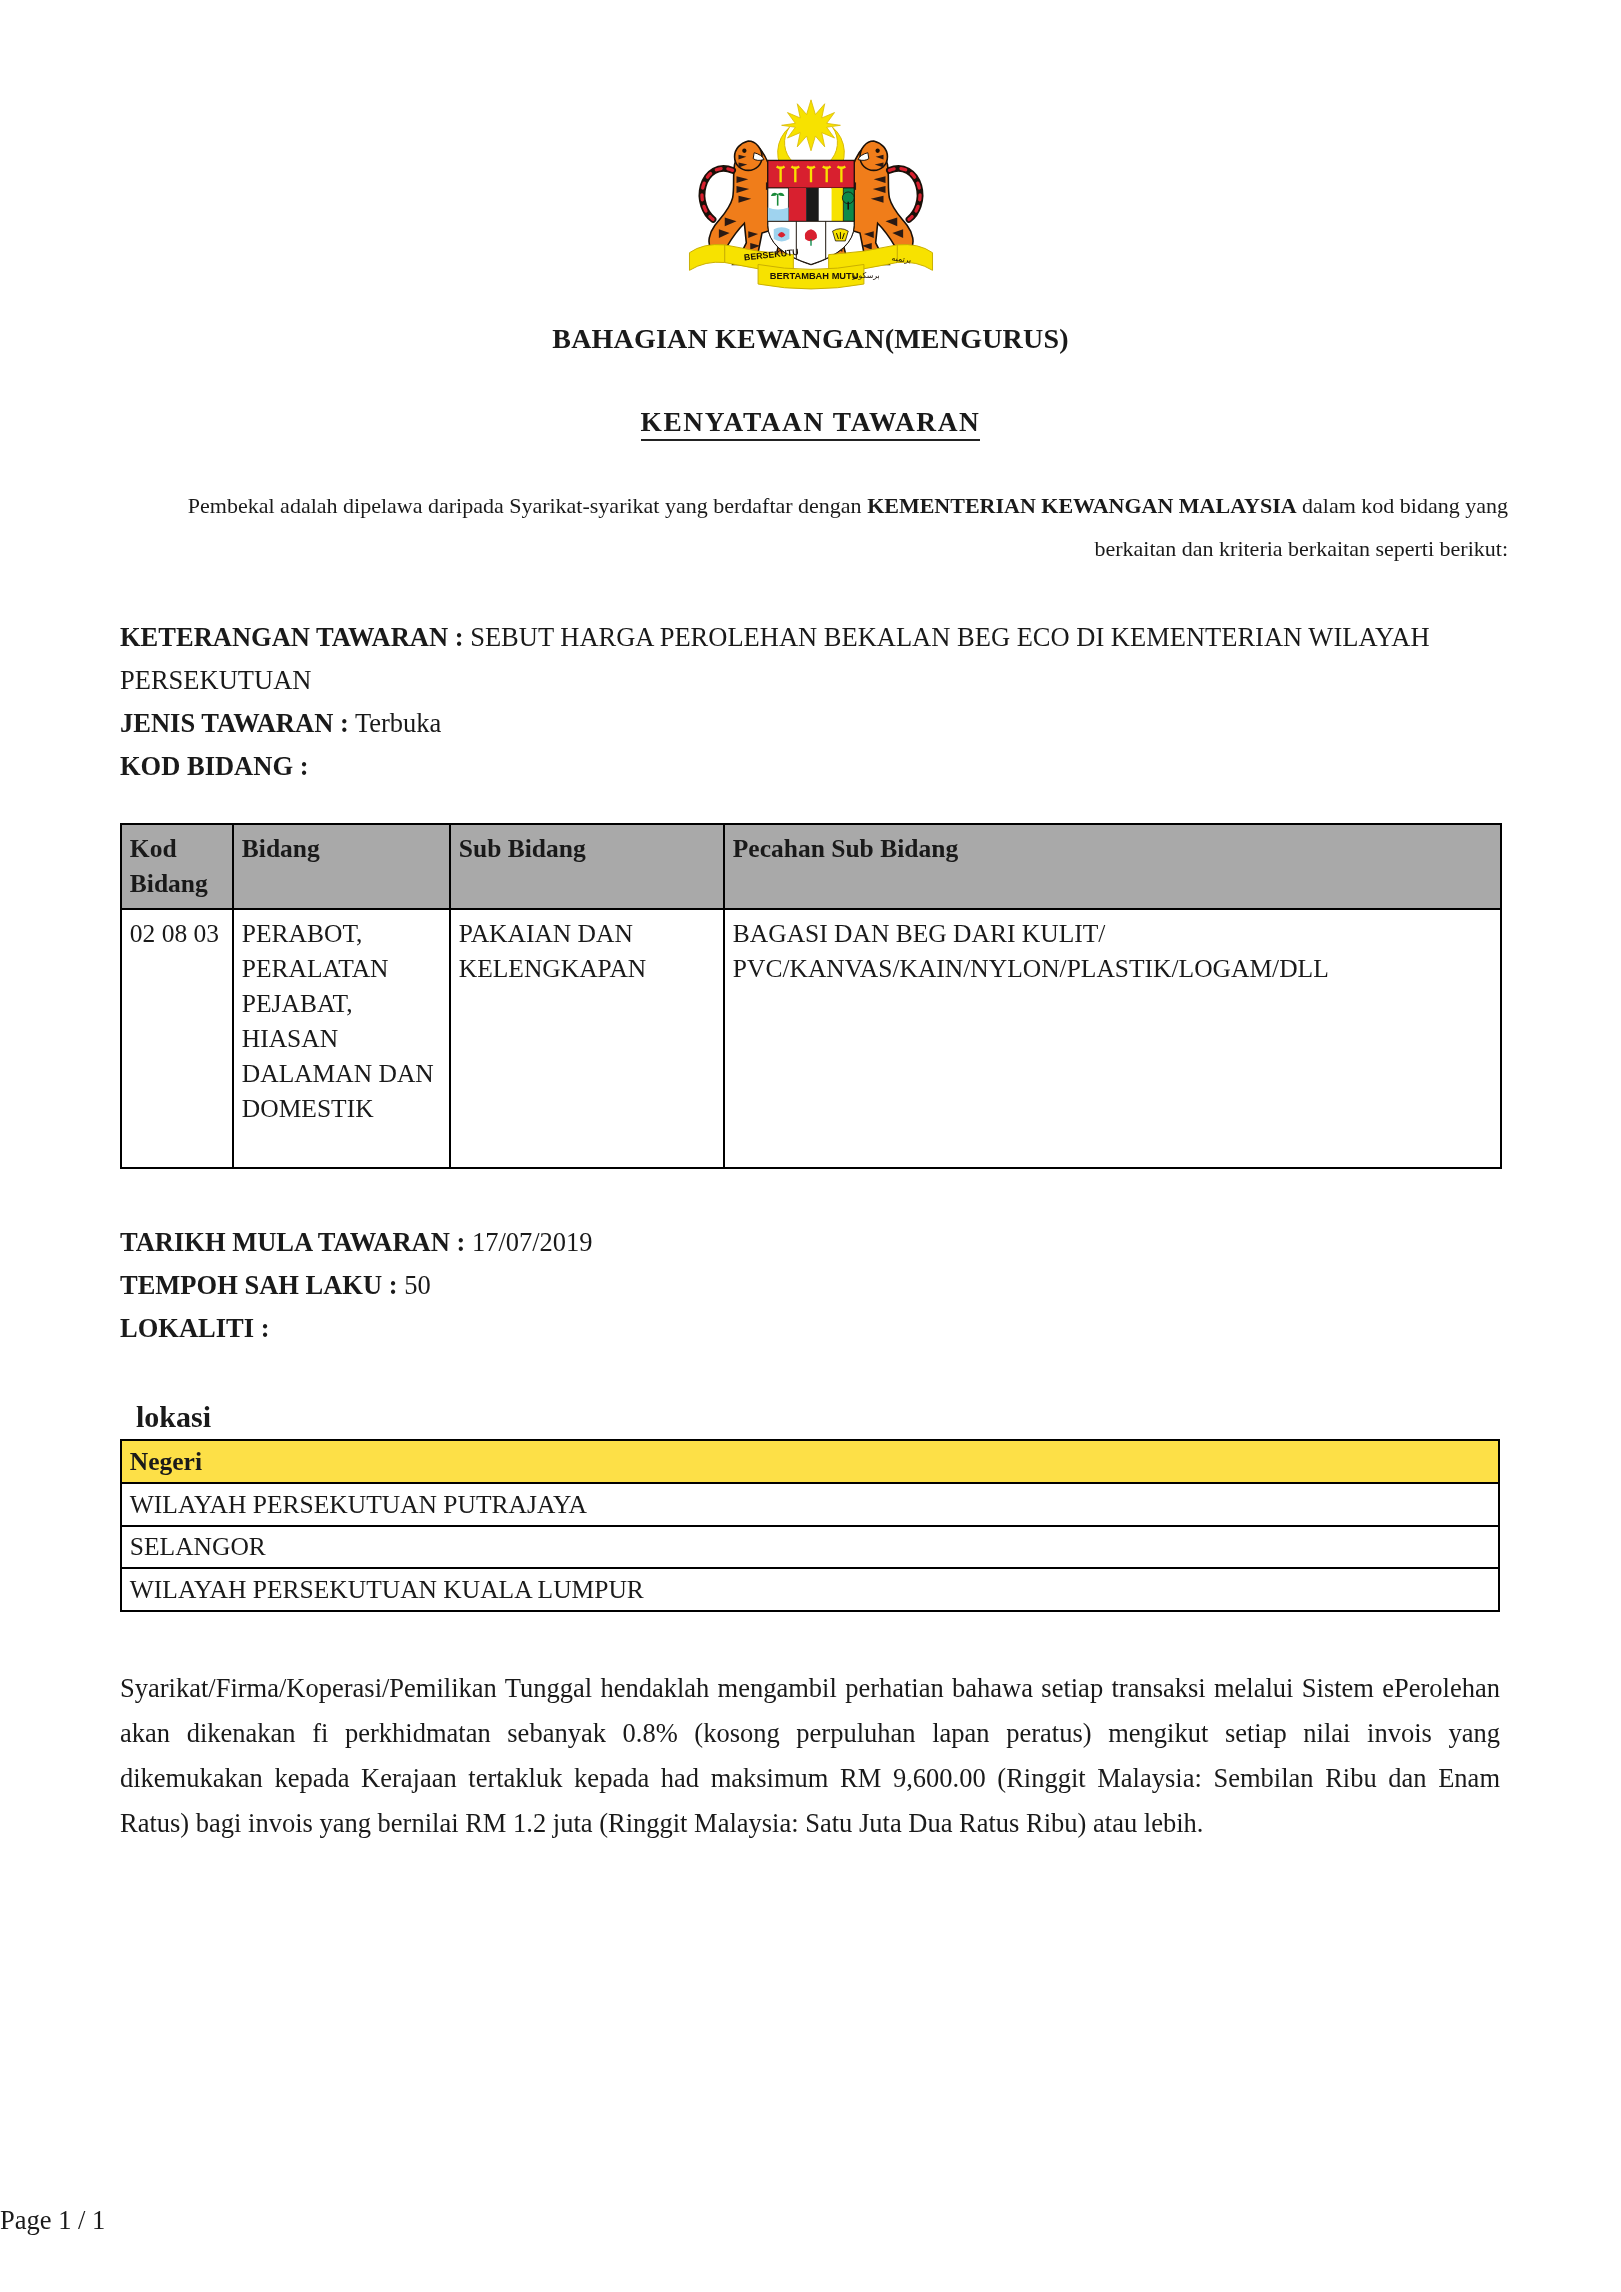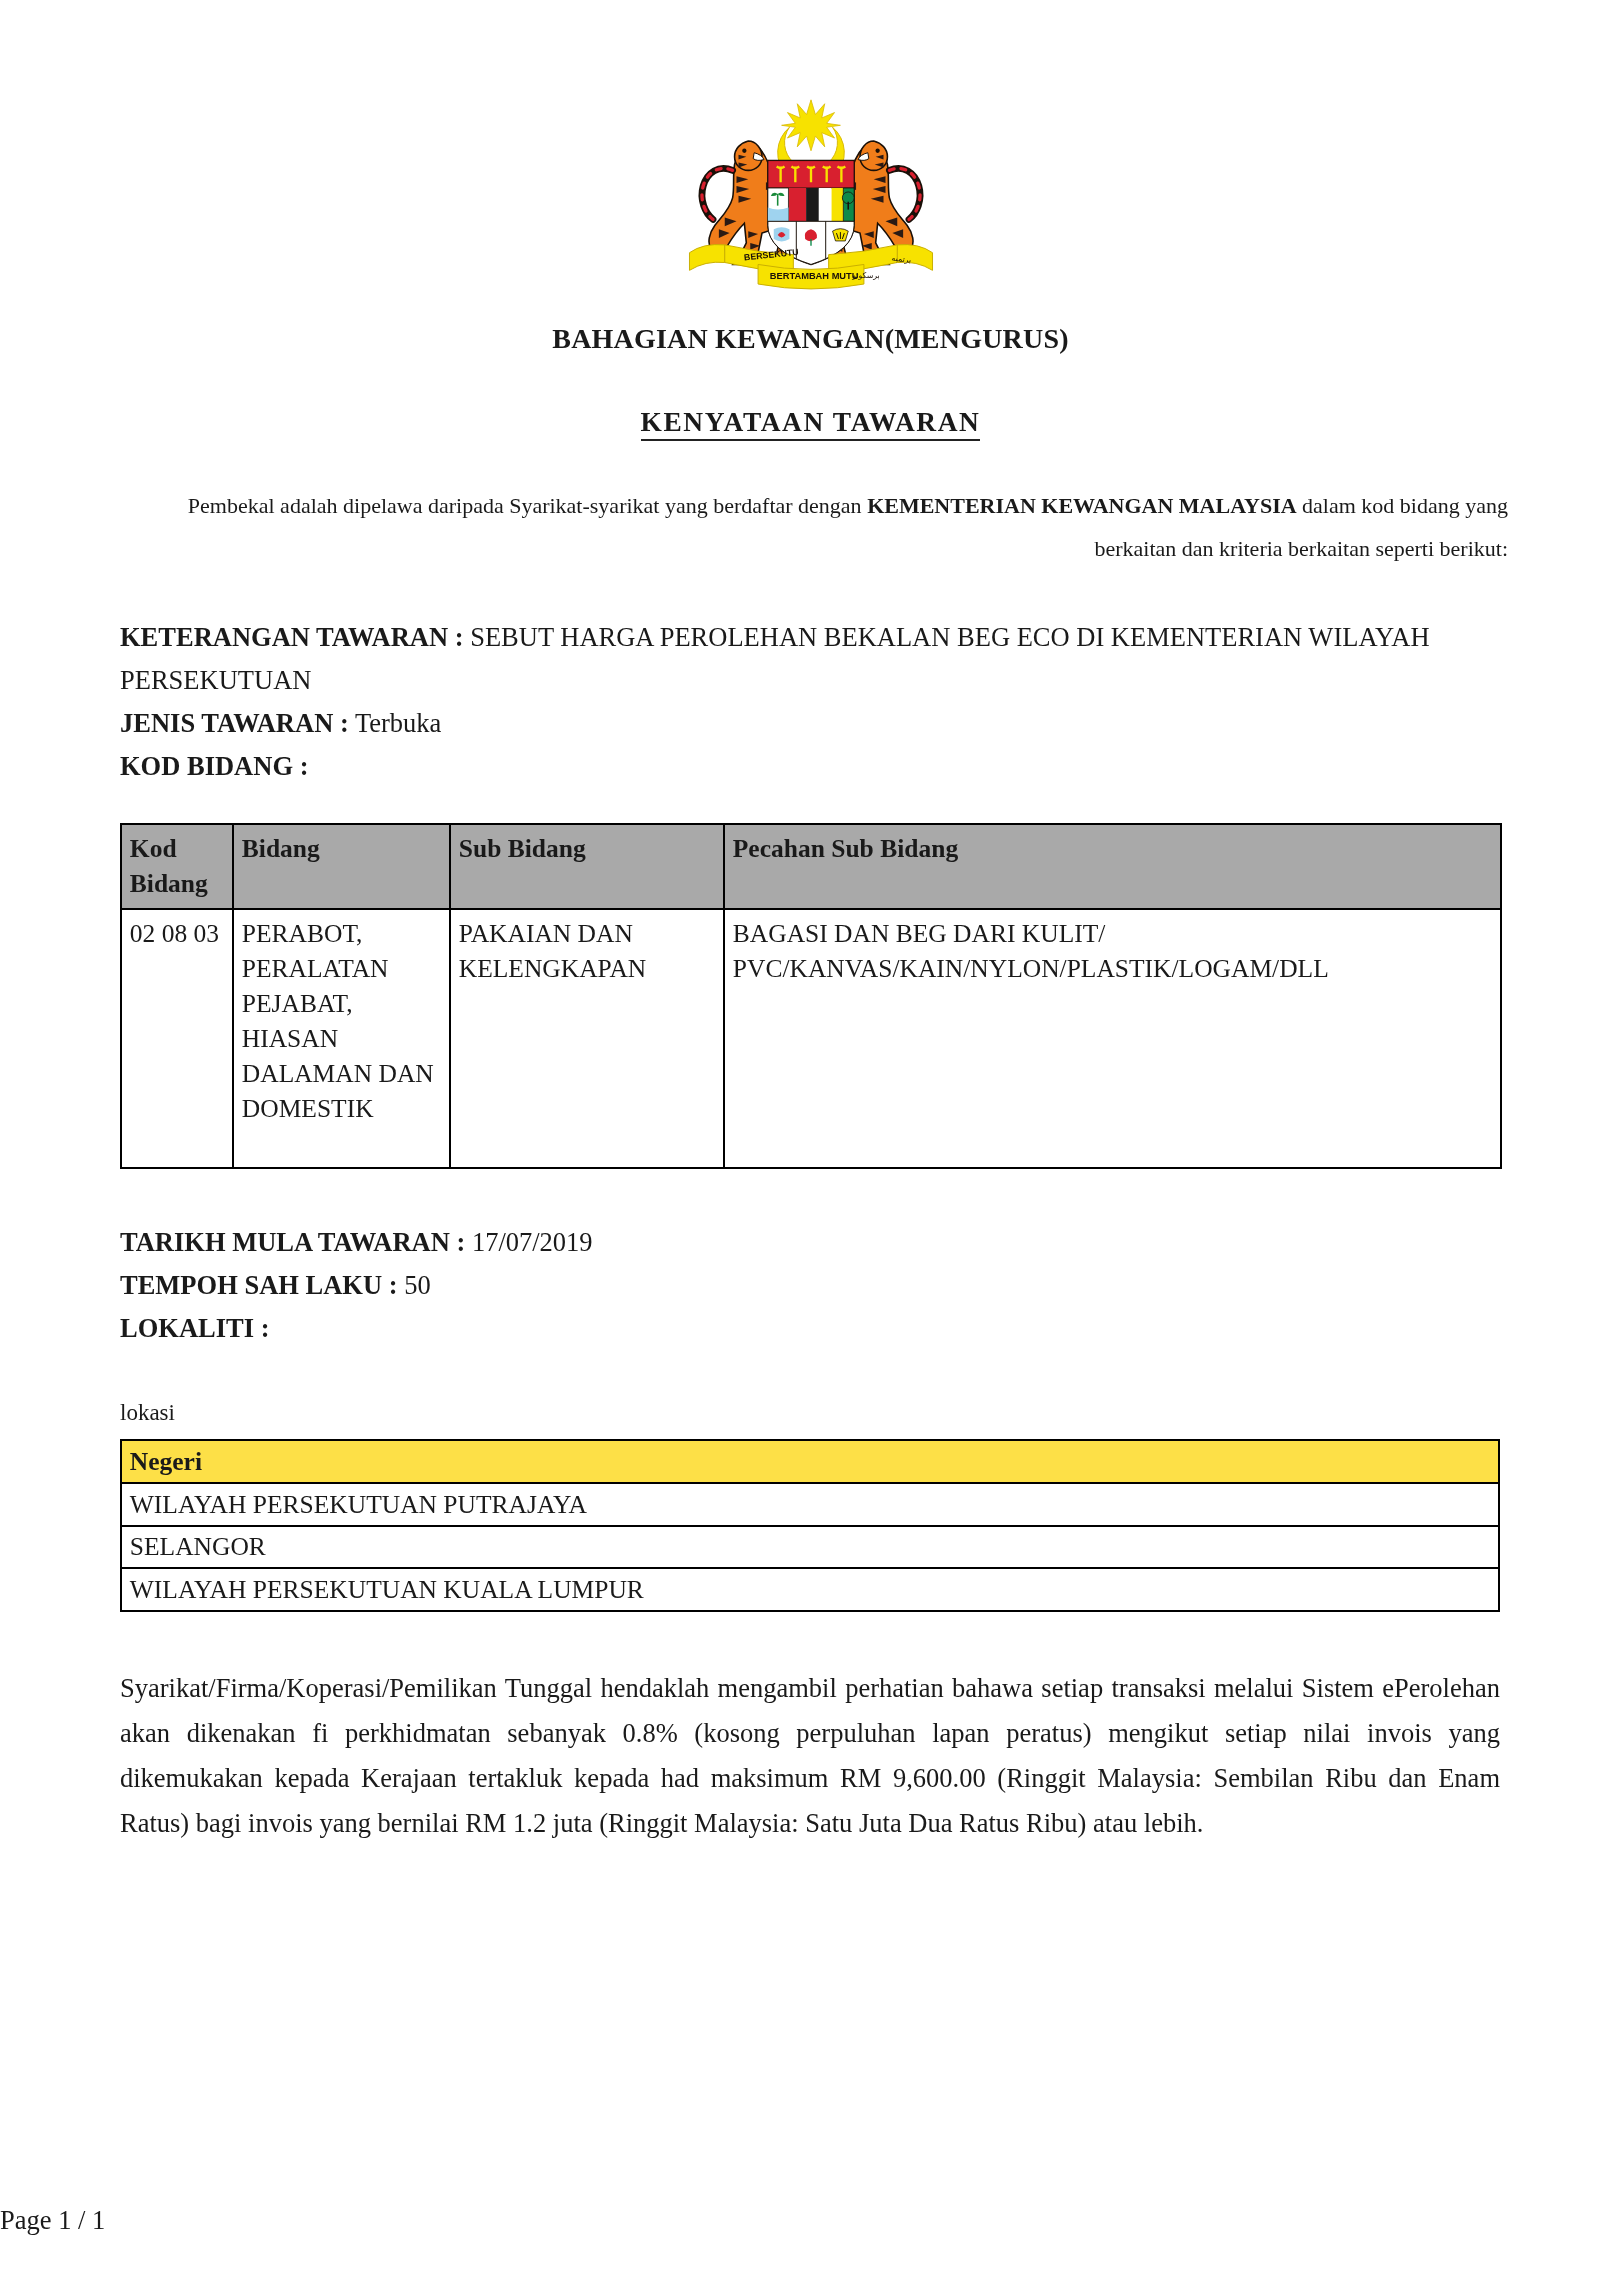--- a/index.html
+++ b/index.html
@@ -116,24 +116,24 @@
     left: 120px;
     top: 1221px;
     width: 1380px;
     font-size: 26.5px;
     line-height: 43px;
   }
   .dates .lbl { font-weight: bold; }
 
   .lokasi-cap {
     position: absolute;
-    left: 120px;
+    left: 136px;
     top: 1400px;
-    font-size: 23px;
-    font-weight: normal;
+    font-size: 30px;
+    font-weight: bold;
   }
 
   
   #lokasi-table {
     left: 120px;
     top: 1439px;
     width: 1380px;
   }
   #lokasi-table td, #lokasi-table th {
     height: 35px;

